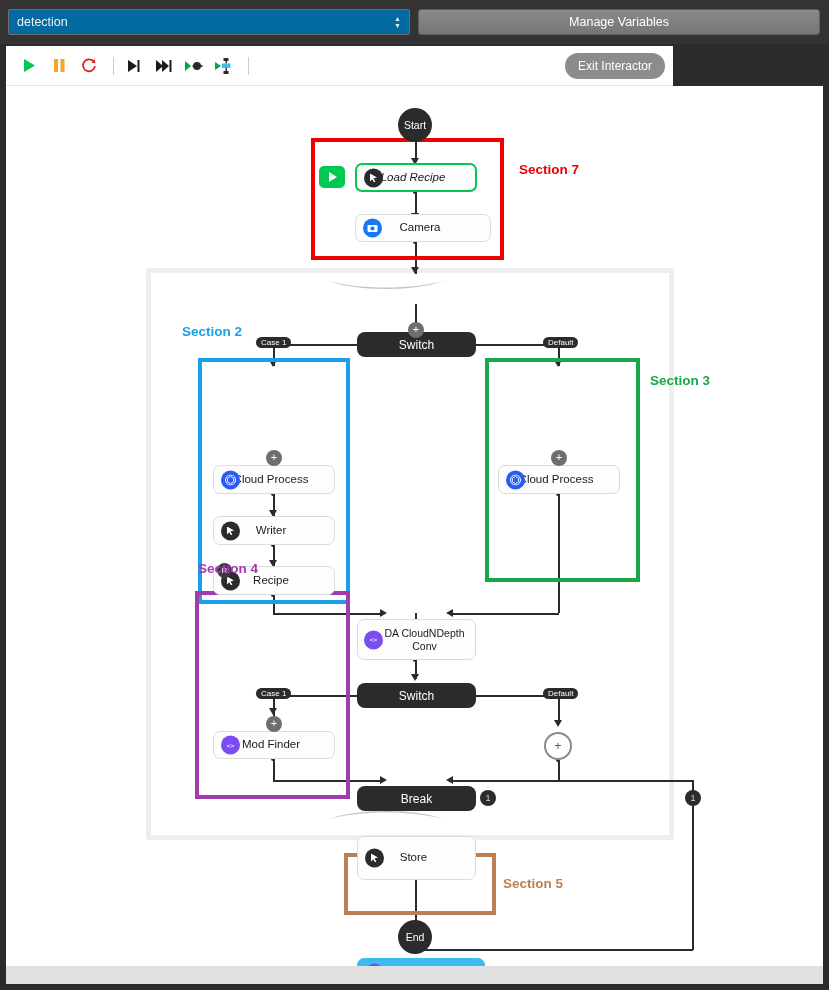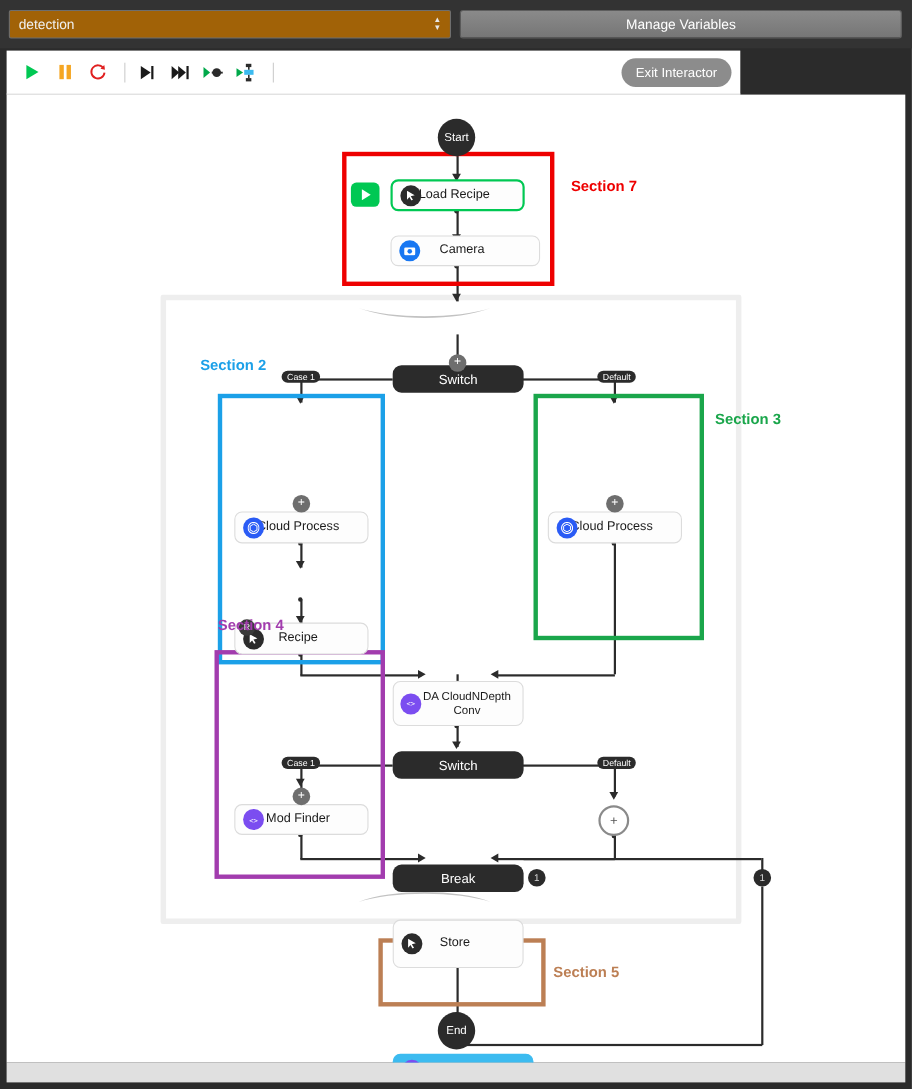--- a/index.html
+++ b/index.html
@@ -13,21 +13,21 @@
   }
 
   
   #topbar {
     position:absolute; left:0; top:0; width:829px; height:44px;
     background:#333333;
     display:flex; align-items:center; padding:0 8px; gap:8px;
   }
   #recipe-select {
     width:402px; height:26px;
-    background:#a16207; border:1px solid #6e6e6e; border-radius:2px;
+    background:#0369a1; border:1px solid #6e6e6e; border-radius:2px;
     color:#f0f0f0; font-size:12.5px;
     display:flex; align-items:center; padding:0 8px;
     position:relative; cursor:pointer;
   }
   #recipe-select .sel-text { flex:1; }
   .spin {
     display:flex; flex-direction:column; align-items:center; gap:1px;
     font-size:7px; line-height:6px; color:#e8e8e8;
   }
   #manage-vars {
@@ -84,21 +84,21 @@
   }
   .node .nlabel {
     flex:1; text-align:center; padding:0 6px 0 0; line-height:1.15;
   }
   .node .nicon {
     position:absolute; left:7px; top:50%; transform:translateY(-50%);
     width:19px; height:19px; border-radius:50%;
     display:flex; align-items:center; justify-content:center;
     font-size:10px; color:#fff;
   }
-  .node.green-sel { border:2px solid #00c853; }
+  .node.green-sel { border:2px solid #00c853;font-style:italic; }
   .node.cyan-sel  { background:#3cbbf0; border:1px solid #3cbbf0; }
 
   .darknode {
     position:absolute;
     background:#2b2b2b; border-radius:8px;
     color:#ffffff; font-size:12px;
     display:flex; align-items:center; justify-content:center;
     cursor:pointer; z-index:5;
   }
   .termnode {
@@ -376,20 +376,28 @@
   <div class="node" style="left:207px; top:379px; width:122px; height:29px;">
     <span class="nicon" style="background:#2a5bf5;">
       <svg width="11" height="11" viewBox="0 0 11 11">
           <circle cx="5.5" cy="5.5" r="5" fill="none" stroke="#fff" stroke-width="1"></circle>
           <polygon points="5.5,2 8.6,3.8 8.6,7.3 5.5,9 2.4,7.3 2.4,3.8" fill="none" stroke="#fff" stroke-width="0.9"></polygon>
         </svg>
     </span>
     <span class="nlabel">Cloud Process</span>
   </div>
 
+  <div class="node" style="left:207px; top:430px; width:122px; height:29px;">
+    <span class="nicon" style="background:#2b2b2b;">
+      <svg width="9" height="9" viewBox="0 0 9 9">
+          <polygon points="1,0 8,4 4.4,4.9 6.4,8 5,8.8 3.2,5.7 1,8" fill="#ffffff"></polygon>
+        </svg>
+    </span>
+    <span class="nlabel">Writer</span>
+  </div>
 
   <div class="rbadge" style="left:211px; top:477px;">R</div>
   <div class="node" style="left:207px; top:480px; width:122px; height:29px;">
     <span class="nicon" style="background:#2b2b2b;">
       <svg width="9" height="9" viewBox="0 0 9 9">
           <polygon points="1,0 8,4 4.4,4.9 6.4,8 5,8.8 3.2,5.7 1,8" fill="#ffffff"></polygon>
         </svg>
     </span>
     <span class="nlabel">Recipe</span>
   </div>

